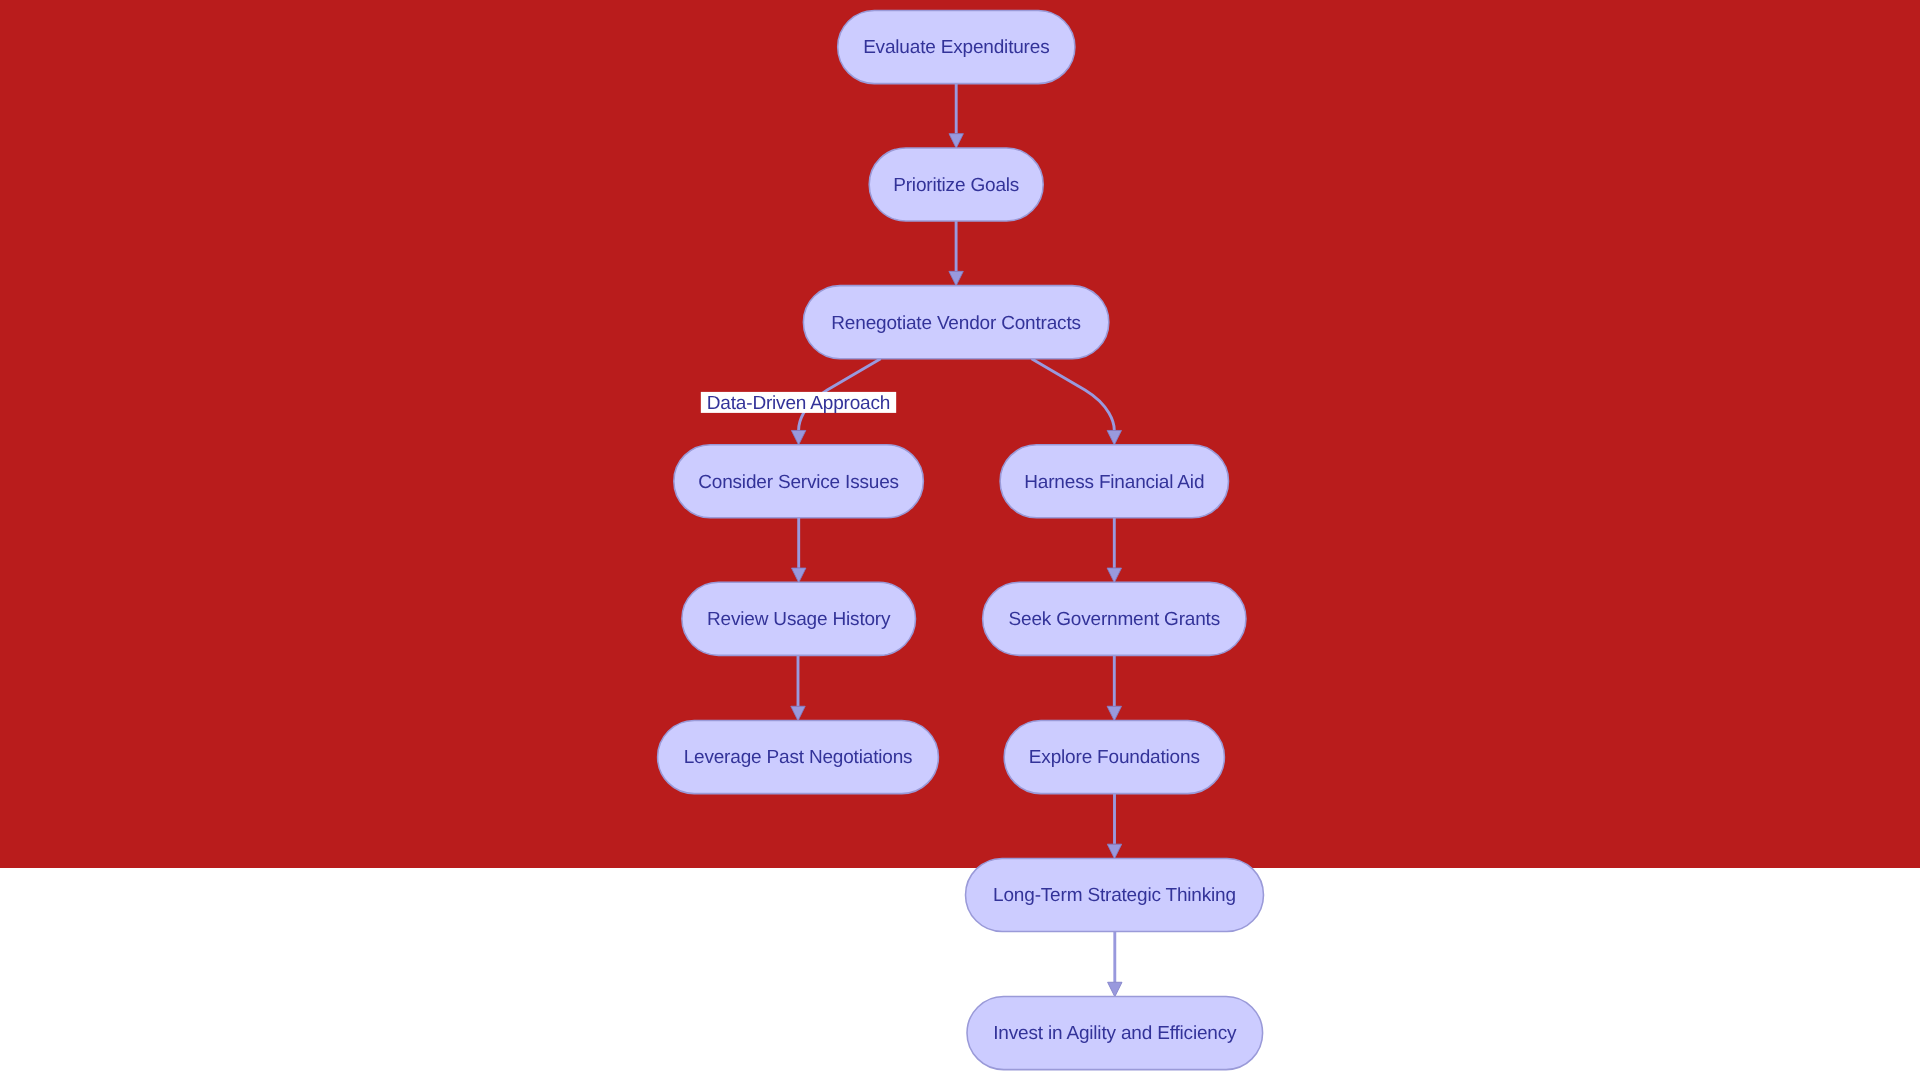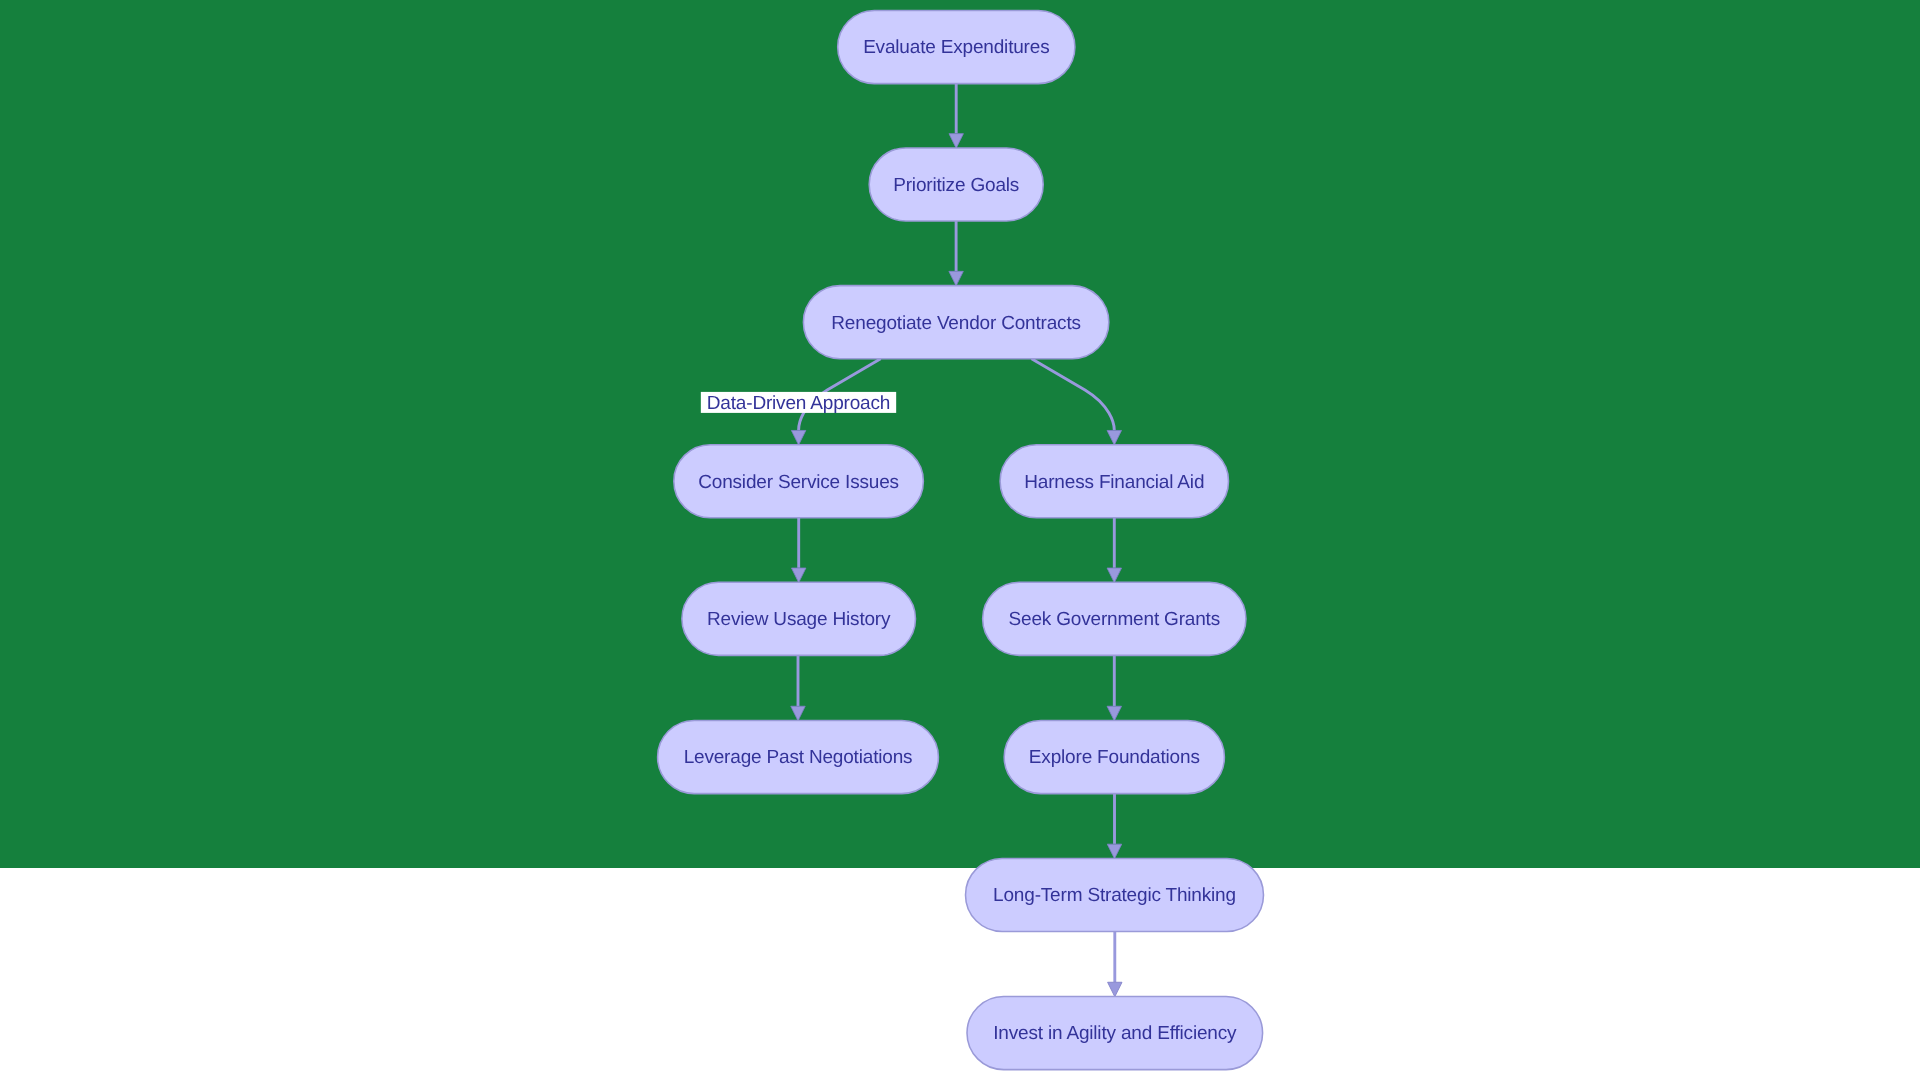--- a/index.html
+++ b/index.html
@@ -1,21 +1,21 @@
 <!DOCTYPE html>
 <html><head>
 <meta charset="utf-8">
 <title>Flowchart</title>
 <style>
   html,body{margin:0;padding:0;}
   body{width:1920px;height:1080px;background:#ffffff;overflow:hidden;
        font-family:"Liberation Sans",sans-serif;
        -webkit-font-smoothing:antialiased;
        text-rendering:geometricPrecision;}
-  #stage{position:relative;width:1920px;height:868px;background:#15803d;}
+  #stage{position:relative;width:1920px;height:868px;background:#b91c1c;}
   svg{display:block;}
   .node-label{font-family:"Liberation Sans",sans-serif;font-size:19px;
               letter-spacing:-0.18px;text-anchor:middle;}
   .edge-label{font-family:"Liberation Sans",sans-serif;font-size:19px;
               letter-spacing:-0.18px;text-anchor:middle;}
   
   #chart{will-change:transform;}
 </style>
 </head>
 <body>

